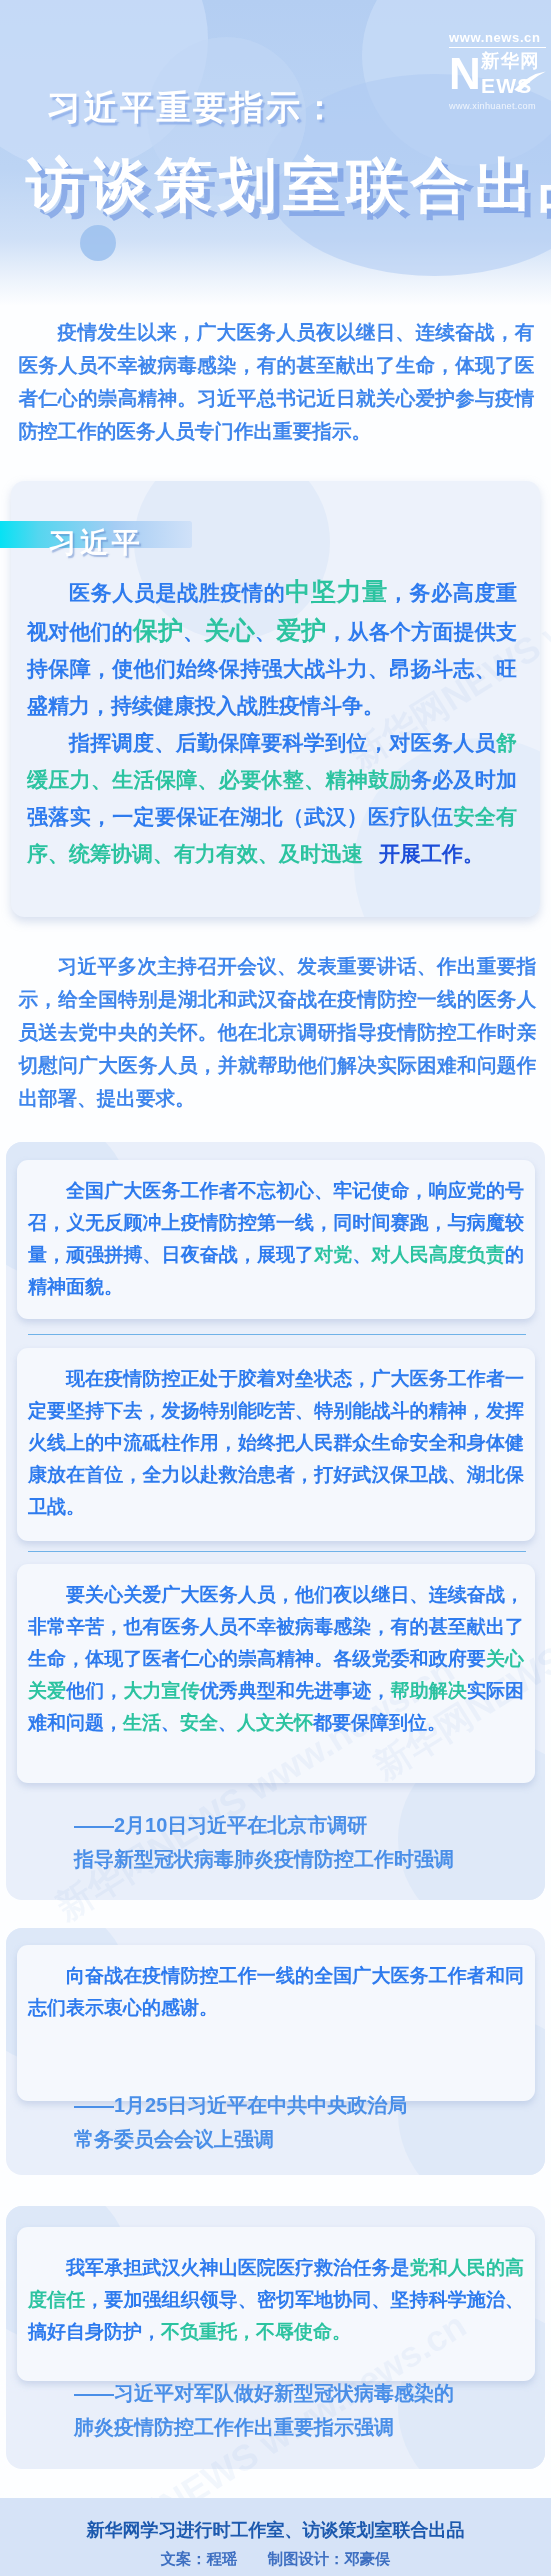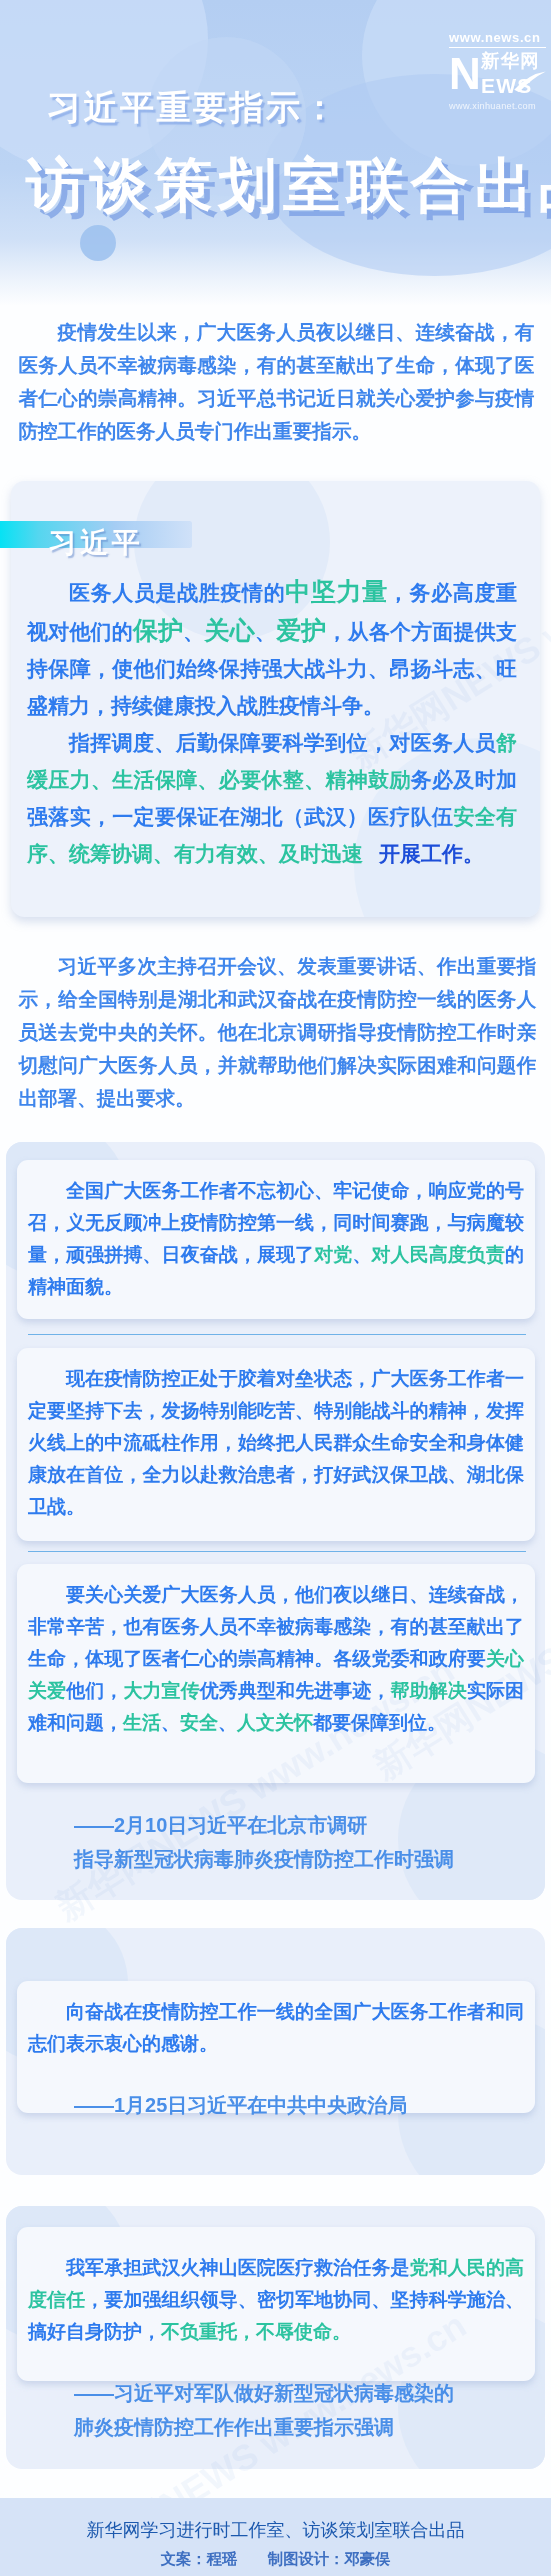--- a/index.html
+++ b/index.html
@@ -58,34 +58,34 @@
   .sec3{top:1928px;height:247px;}
   .sec4{top:2206px;height:263px;}
   .sb1{left:-37px;top:-24.5px;width:159px;height:159px;background:#dde8f8;}
   .sb2{right:-49px;bottom:-37px;width:196px;height:196px;background:#dfe9f8;}
   .inner-card{position:absolute;left:17px;width:518px;background:#f5f8fd;border-radius:11px;
               box-shadow:0 3.7px 6.1px rgba(150,170,210,.35);box-sizing:border-box;padding:14.7px 11px 0 11px;}
   .inner-card .quote{font-size:19px;line-height:32px;margin:0;}
   .icA{top:1160px;height:159px;}
   .icB{top:1348px;height:193px;}
   .icC{top:1564px;height:219px;}
-  .icD{top:1945px;height:132px;margin-top:36px;}
+  .icD{top:1945px;height:156px;}
   .icE{top:2227px;height:154px;padding-top:24.5px;}
   .divider{position:absolute;left:27.6px;width:498px;height:1.2px;background:#6fb2e8;}
   .dv1{top:1334px;}
   .dv2{top:1551px;}
   .attr{position:absolute;left:74px;width:442px;text-align:left;font-size:20px;line-height:34px;
         color:#4a8fe8;font-weight:bold;}
   .at1{top:1808px;}
   .at2{top:2088px;}
   .at3{top:2376px;}
 
   
   .footer{position:absolute;left:0;top:2498px;width:551px;height:78px;background:#d6e3f7;text-align:center;}
-  .footer-line1{margin-top:19.6px;font-size:18px;font-weight:normal;color:#1c59ae;}
+  .footer-line1{margin-top:19.6px;font-size:18px;font-weight:bold;color:#1c59ae;}
   .footer-line2{margin-top:7.4px;font-size:15.3px;font-weight:bold;color:#3e6fc1;}
 
   
   .wm{position:absolute;color:#4a7fd0;opacity:.06;font-weight:bold;font-size:36px;
       transform:rotate(-32deg);white-space:nowrap;pointer-events:none;}
 </style>
 </head>
 <body>
 
 <div class="page">
@@ -155,20 +155,21 @@
 
   <div class="section sec3">
     <div class="blob sb1"></div>
     <div class="blob sb2"></div>
   </div>
   <div class="inner-card icD">
     <p class="quote"><span style="color: rgb(46, 123, 238);">向奋战在疫情防控工作一线的全国广大医务工作者和同志们表示衷心的感谢。</span></p>
   </div>
   <div class="attr at2">
     <div>——1月25日习近平在中共中央政治局</div>
+    <div>常务委员会会议上强调</div>
   </div>
 
   <div class="section sec4">
     <div class="blob sb1"></div>
     <div class="blob sb2"></div>
   </div>
   <div class="inner-card icE">
     <p class="quote"><span style="color: rgb(46, 123, 238);">我军承担武汉火神山医院医疗救治任务是</span><span style="color: rgb(44, 195, 160);">党和人民的高度信任</span><span style="color: rgb(46, 123, 238);">，要加强组织领导、密切军地协同、坚持科学施治、搞好自身防护，</span><span style="color: rgb(44, 195, 160);">不负重托，不辱使命。</span></p>
   </div>
   <div class="attr at3">

